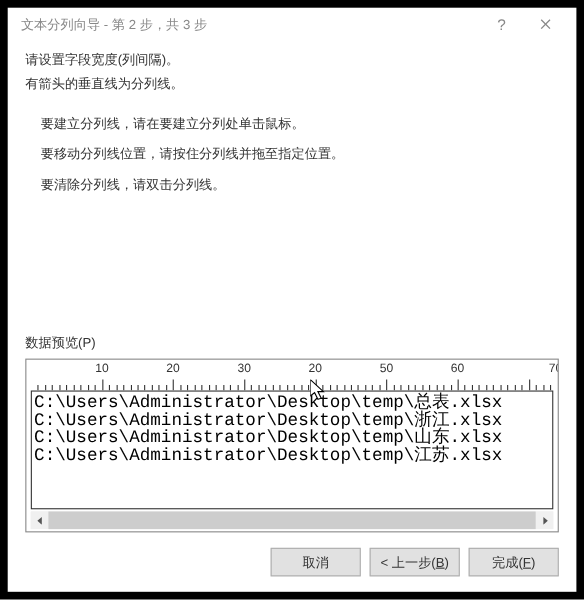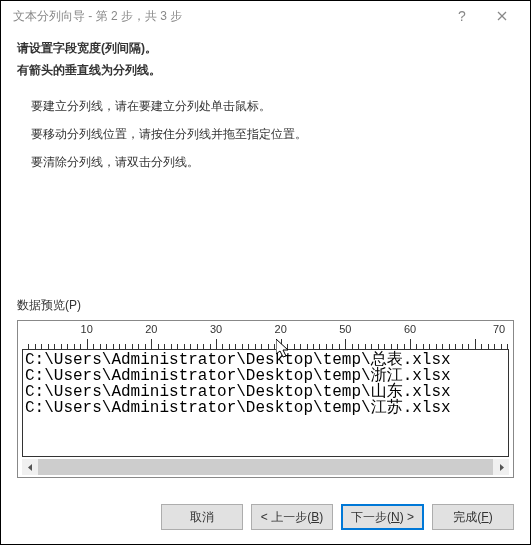--- a/index.html
+++ b/index.html
@@ -5,21 +5,21 @@
   * { margin: 0; padding: 0; box-sizing: border-box; }
   body {
     font-family: "Microsoft YaHei", "SimSun", sans-serif;
     font-size: 12px;
     background: #fff;
     color: #333;
   }
   .dialog {
     width: 531px;
     height: 545px;
-    border: 1px solid #000000;
+    border: 7px solid #000000;
     background: #fff;
     position: relative;
     display: flex;
     flex-direction: column;
   }
   .titlebar {
     height: 30px;
     display: flex;
     align-items: center;
     padding: 0 8px 0 12px;
@@ -36,21 +36,21 @@
     color: #888;
     font-size: 14px;
     cursor: default;
   }
   .titlebar .ctrl.close { font-size: 13px; }
   .content {
     padding: 8px 16px 0 16px;
     flex: 1;
     overflow: hidden;
   }
-  .intro-line { color: #333; margin-bottom: 4px; line-height: 18px; font-weight: bold; }
+  .intro-line { color: #333; margin-bottom: 4px; line-height: 18px; }
   .instructions { margin-top: 18px; margin-left: 14px; }
   .instructions p { margin-bottom: 10px; line-height: 18px; }
   .preview-label { margin-top: 126px; margin-bottom: 6px; }
   .preview-box {
     border: 1px solid #888;
     height: 158px;
     position: relative;
     background: #fff;
     overflow: hidden;
   }
@@ -311,25 +311,20 @@
 
   <div class="button-row">
     <button class="btn">
       <span>取消</span>
     </button>
     <button class="btn">
       <span>&lt; 上一步(</span>
         <span class="underline">B</span>
         <span>)</span>
     </button>
-    <button class="btn primary">
-      <span>下一步(</span>
-        <span class="underline">N</span>
-        <span>) &gt;</span>
-    </button>
     <button class="btn">
       <span>完成(</span>
         <span class="underline">F</span>
         <span>)</span>
     </button>
   </div>
 
 </div>
 
 </body></html>

